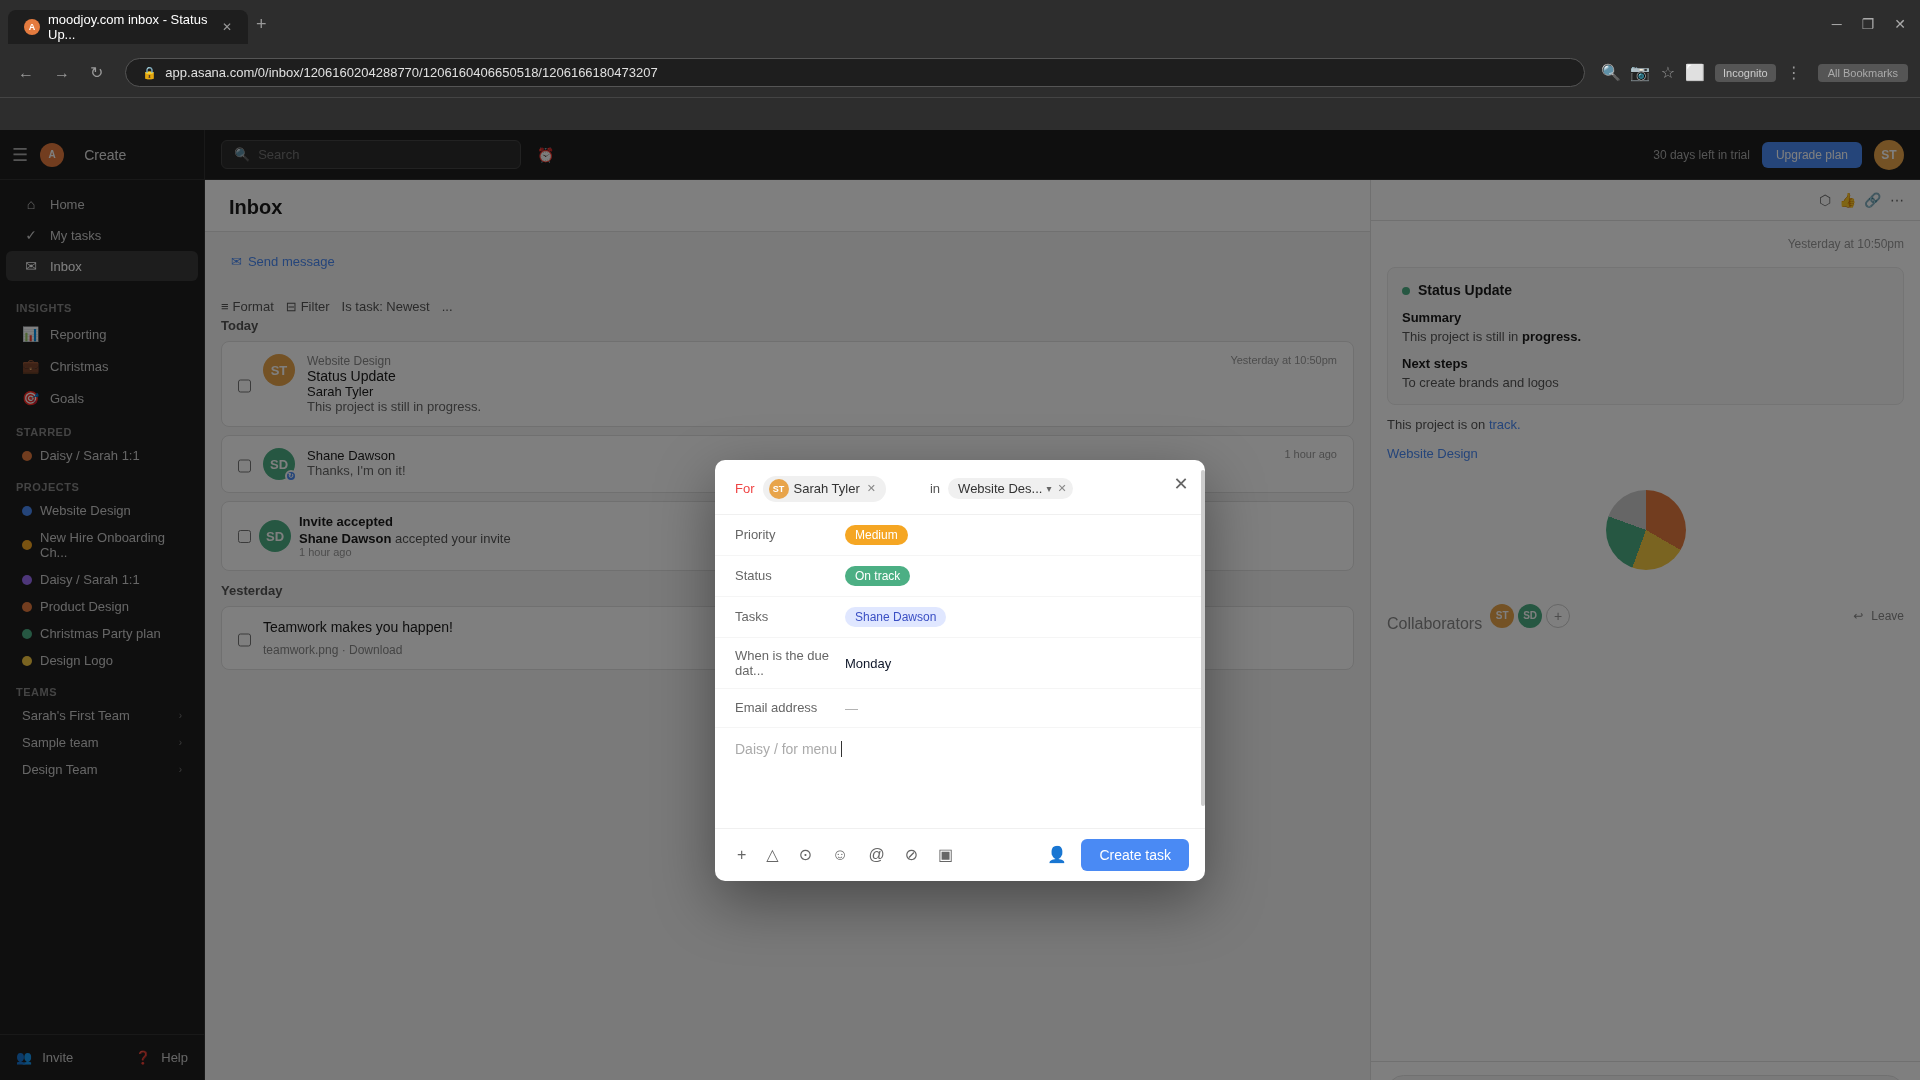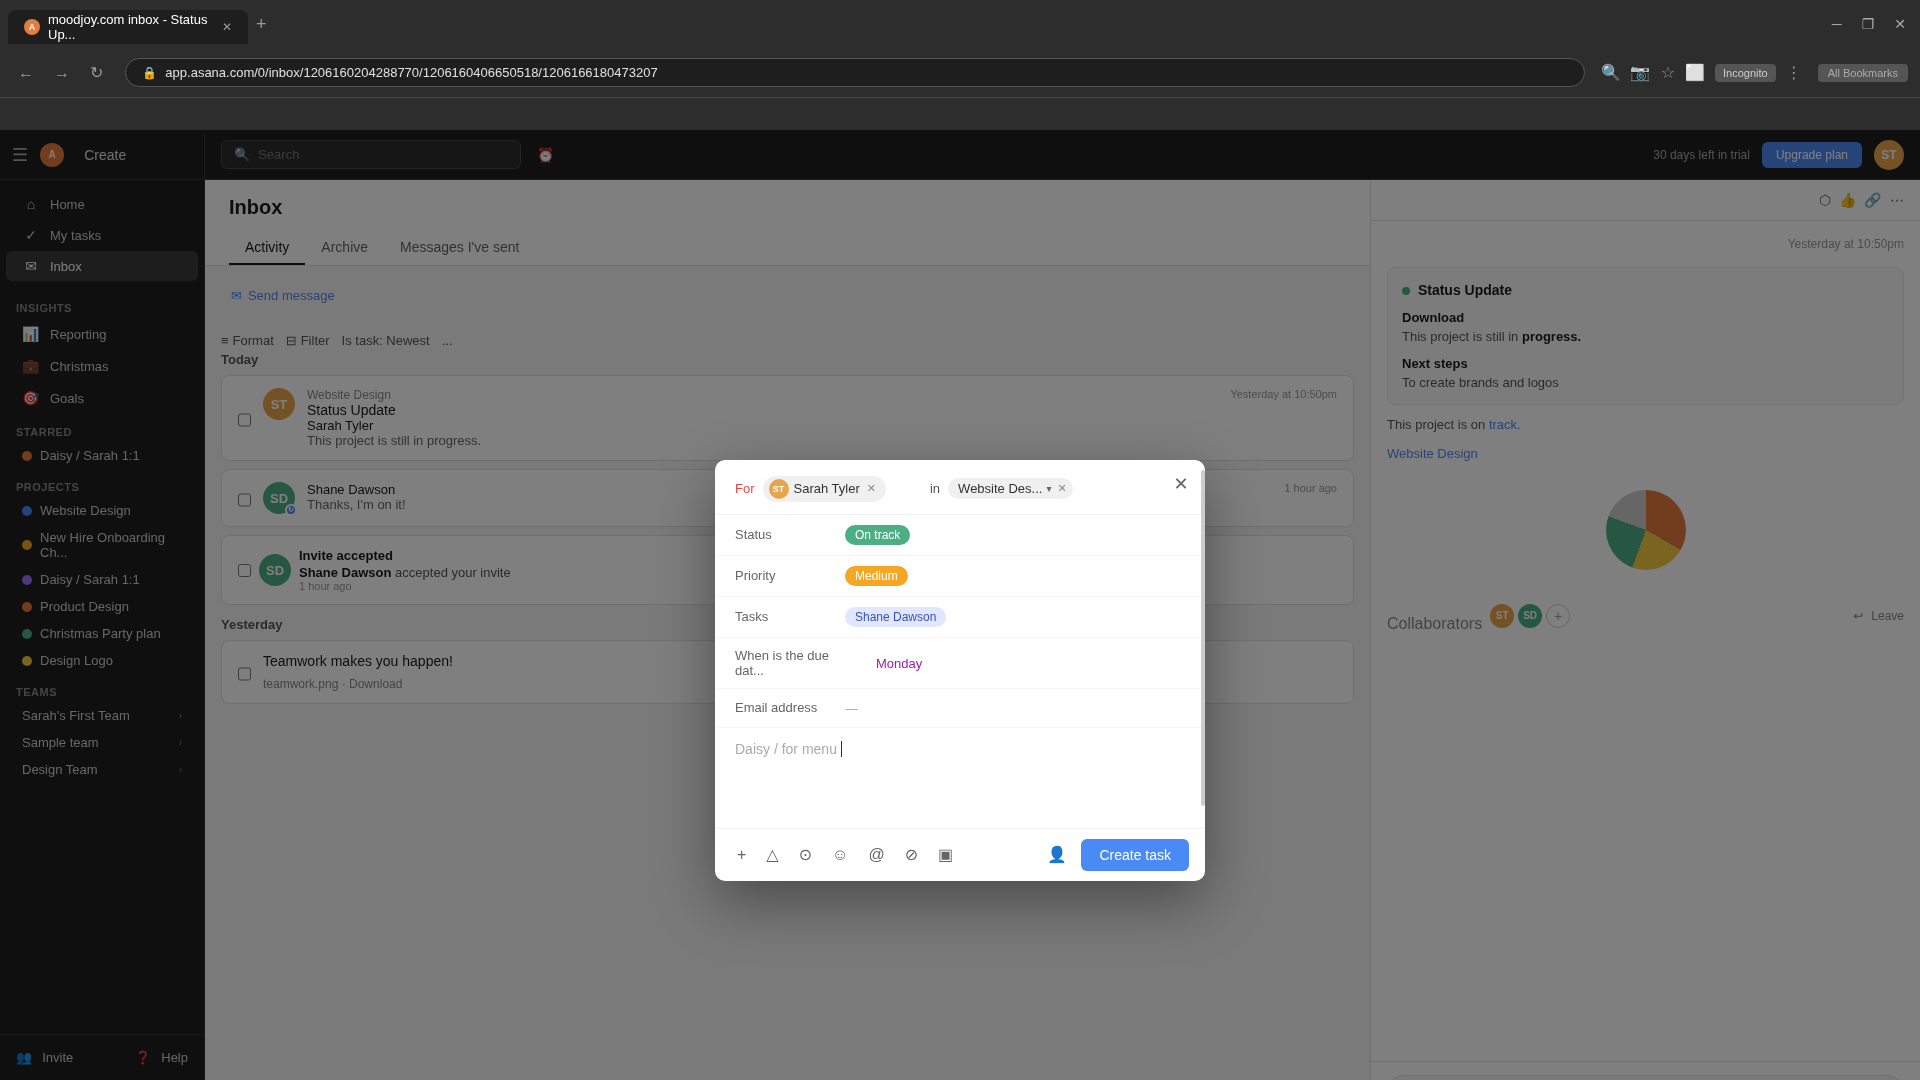--- a/index.html
+++ b/index.html
@@ -102,21 +102,21 @@
     .project-chip-arrow { font-size: 10px; color: #666; }
     .project-chip-remove { color: #888; font-size: 11px; cursor: pointer; margin-left: 2px; }
 
     
     .modal-field { display: flex; align-items: center; padding: 10px 20px; border-bottom: 1px solid #f5f5f5; }
     .modal-field-label { width: 110px; font-size: 13px; color: #666; flex-shrink: 0; }
     .modal-field-value { flex: 1; }
     .priority-badge { background: #f5a623; color: #fff; font-size: 12px; padding: 3px 10px; border-radius: 12px; display: inline-block; font-weight: 500; }
     .status-badge { background: #4caf84; color: #fff; font-size: 12px; padding: 3px 10px; border-radius: 12px; display: inline-block; font-weight: 500; }
     .tasks-badge { background: #e0e7ff; color: #3a4fc4; font-size: 12px; padding: 3px 10px; border-radius: 12px; display: inline-block; }
-    .field-text { font-size: 13px; color: #a21caf; margin-left: 31px; }
+    .field-text { font-size: 13px; color: #0f172a; }
     .field-dash { font-size: 13px; color: #aaa; }
 
     
     .modal-text-area { padding: 12px 20px; min-height: 100px; cursor: text; }
     .modal-placeholder { font-size: 14px; color: #aaa; }
     .text-cursor { display: inline-block; width: 1px; height: 16px; background: #333; vertical-align: text-bottom; animation: blink 1s step-end infinite; }
     @keyframes blink { 0%, 100% { opacity: 1; } 50% { opacity: 0; } }
 
     
     .modal-toolbar { padding: 10px 16px; border-top: 1px solid #f0f0f0; display: flex; align-items: center; gap: 8px; }
@@ -324,31 +324,20 @@
         <button class="upgrade-btn">Upgrade plan</button>
         <div class="user-avatar">ST</div>
       </div>
     </div>
 
     <div class="content-area">
 
       <div style="flex:1; background:#f5f5f5; overflow:hidden; display:flex; flex-direction:column;">
         <div class="inbox-header">
           <div class="inbox-title">Inbox</div>
-          <div class="inbox-tabs">
-            <div class="inbox-tab active">
-              <span>Activity</span>
-            </div>
-            <div class="inbox-tab">
-              <span>Archive</span>
-            </div>
-            <div class="inbox-tab">
-              <span>Messages I've sent</span>
-            </div>
-          </div>
         </div>
 
         <div class="inbox-body" style="flex:1; overflow-y:auto;">
           <div class="inbox-controls">
             <button class="inbox-control-btn send-message-btn">
               <span>✉</span>
               <span>Send message</span>
             </button>
           </div>
 
@@ -442,21 +431,21 @@
           </div>
         </div>
         <div class="right-panel-content">
           <div class="right-message-time">Yesterday at 10:50pm</div>
 
           <div class="right-status-update">
             <div class="right-update-title">
               <span class="right-status-dot"></span>
               <span>Status Update</span>
             </div>
-            <div class="right-section-title">Download</div>
+            <div class="right-section-title">Summary</div>
             <div class="right-update-text">
               <span>This project is still in</span>
               <span class="right-update-bold">progress.</span>
             </div>
             <div class="right-section-title">Next steps</div>
             <div class="right-section-text">To create brands and logos</div>
           </div>
 
           <div style="margin: 12px 0; font-size:13px; color:#555;">
             <span>This project is on </span>
@@ -510,30 +499,30 @@
       </div>
       <span class="modal-in-label">in</span>
       <div class="modal-project-chip">
         <span>Website Des...</span>
         <span class="project-chip-arrow">▾</span>
         <span class="project-chip-remove">✕</span>
       </div>
     </div>
 
     <div class="modal-field">
+      <span class="modal-field-label">Priority</span>
+      <div class="modal-field-value">
+        <span class="priority-badge">Medium</span>
+      </div>
+    </div>
+
+    <div class="modal-field">
       <span class="modal-field-label">Status</span>
       <div class="modal-field-value">
         <span class="status-badge">On track</span>
-      </div>
-    </div>
-
-    <div class="modal-field">
-      <span class="modal-field-label">Priority</span>
-      <div class="modal-field-value">
-        <span class="priority-badge">Medium</span>
       </div>
     </div>
 
     <div class="modal-field">
       <span class="modal-field-label">Tasks</span>
       <div class="modal-field-value">
         <span class="tasks-badge">Shane Dawson</span>
       </div>
     </div>
 

